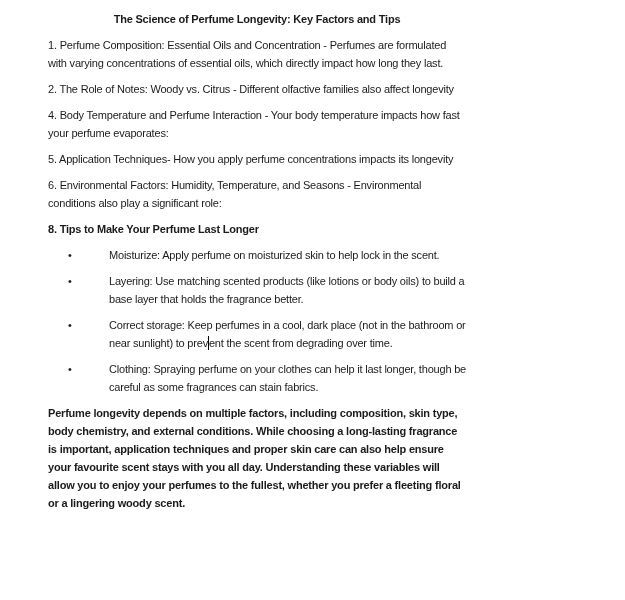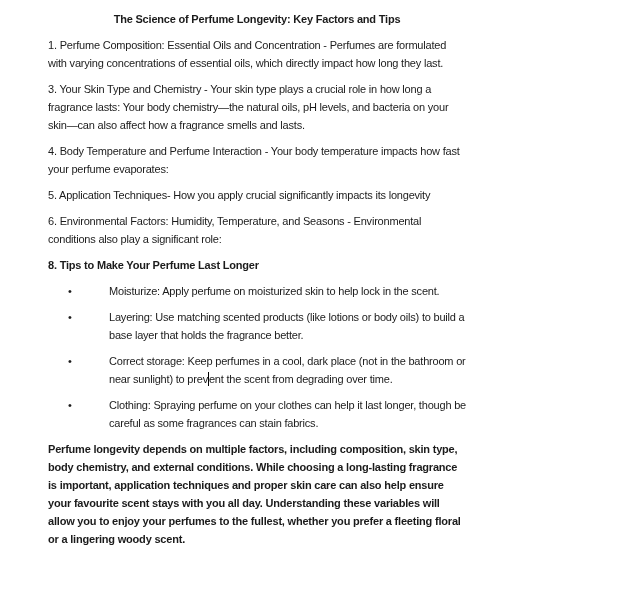--- a/index.html
+++ b/index.html
@@ -65,34 +65,34 @@
 <div class="page">
 
   <div class="doc-title">The Science of Perfume Longevity: Key Factors and Tips</div>
 
 
   <p class="para">
     <span class="bold-part">1. Perfume Composition: Essential Oils and Concentration -</span>
     <span>Perfumes are formulated with varying concentrations of essential oils, which directly impact how long they last.</span>
   </p>
 
+  <p class="para">
+    <span class="bold-part">2. The Role of Notes: Woody vs. Citrus -</span>
+    <span>Different olfactive families also affect longevity</span>
+  </p>
 
-  <p class="para">
-    <span class="bold-part">3. Your Skin Type and Chemistry</span>
-    <span>- Your skin type plays a crucial role in how long a fragrance lasts: Your body chemistry—the natural oils, pH levels, and bacteria on your skin—can also affect how a fragrance smells and lasts.</span>
-  </p>
 
   <p class="para">
     <span class="bold-part">4. Body Temperature and Perfume Interaction</span>
     <span>- Your body temperature impacts how fast your perfume evaporates:</span>
   </p>
 
   <p class="para">
     <span class="bold-part">5. Application Techniques-</span>
-    <span>How you apply crucial significantly impacts its longevity</span>
+    <span>How you apply perfume concentrations impacts its longevity</span>
   </p>
 
   <p class="para">
     <span class="bold-part">6. Environmental Factors: Humidity, Temperature, and Seasons -</span>
     <span>Environmental conditions also play a significant role:</span>
   </p>
 
   <p class="para" style="font-weight:700;">8. Tips to Make Your Perfume Last Longer</p>
 
   <div>

